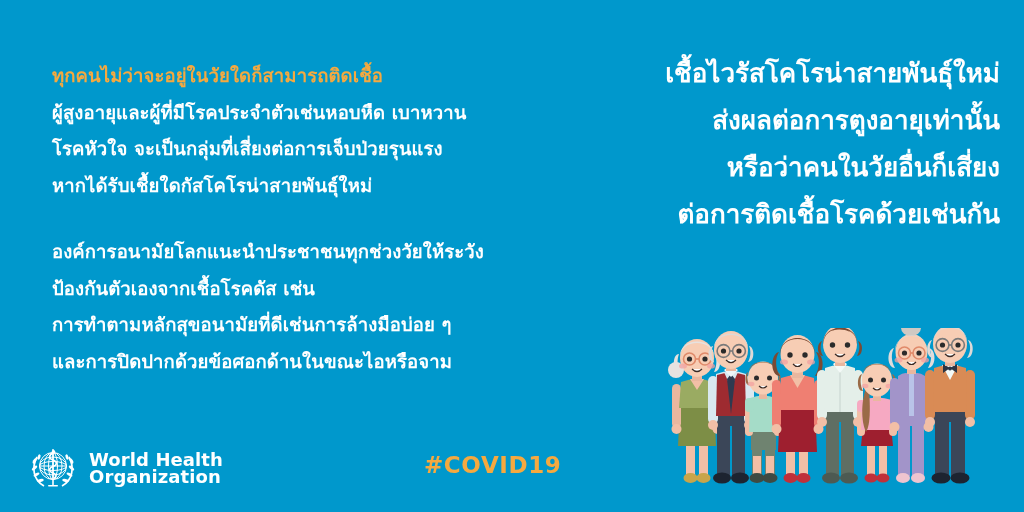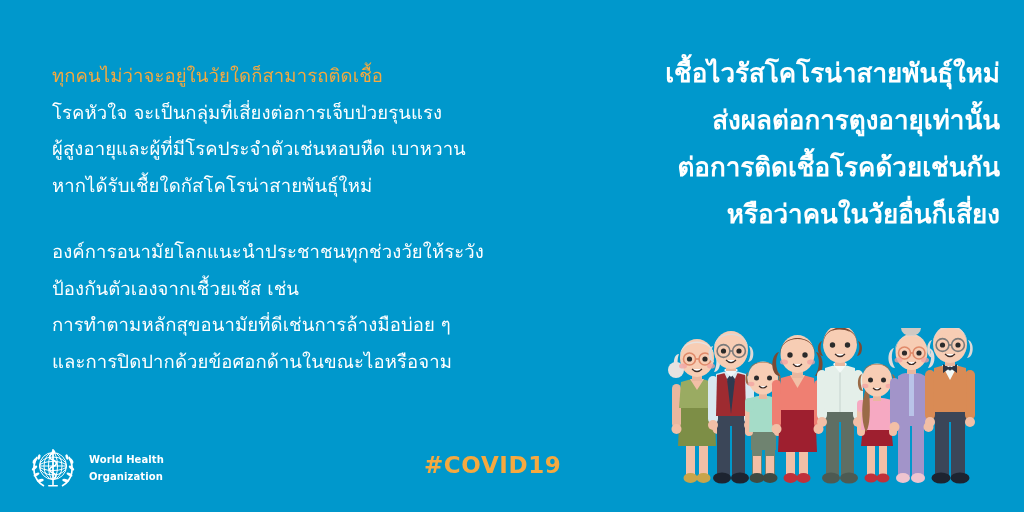--- a/index.html
+++ b/index.html
@@ -24,21 +24,21 @@
     left:52px; top:58px;
     width:500px;
   }
   .para { margin:0 0 0 0; }
   .para + .para { margin-top:30px; }
   .line {
     display:block;
     color:#ffffff;
     font-size:18.5px;
     line-height:36.5px;
-    font-weight:400;
+    font-weight:700;
     letter-spacing:0.1px;
     white-space:nowrap;
   }
   .line.accent { color:#f5a93f; }
 
   
   .headline {
     position:absolute;
     right:24px; top:50px;
     width:470px;
@@ -57,21 +57,21 @@
   .who-logo {
     position:absolute;
     left:28px; top:443px;
     display:flex;
     align-items:center;
     gap:11px;
   }
   .who-emblem { width:50px; height:50px; display:block; flex:0 0 auto; }
   .who-wordmark {
     color:#ffffff;
-    font-size:10px;
+    font-size:18px;
     font-weight:700;
     line-height:17px;
     letter-spacing:0.1px;
   }
   .who-wordmark span { display:block; }
 
   
   .hashtag {
     position:absolute;
     left:424px; top:452px;
@@ -91,39 +91,39 @@
 </style>
 </head>
 <body>
 
 <div id="poster">
 
   <div class="body-copy">
 
     <p class="para">
       <span class="line accent">ทุกคนไม่ว่าจะอยู่ในวัยใดก็สามารถติดเชื้อ</span>
+      <span class="line">ผู้สูงอายุและผู้ที่มีโรคประจำตัวเช่นหอบหืด เบาหวาน</span>
       <span class="line">โรคหัวใจ จะเป็นกลุ่มที่เสี่ยงต่อการเจ็บป่วยรุนแรง</span>
-      <span class="line">ผู้สูงอายุและผู้ที่มีโรคประจำตัวเช่นหอบหืด เบาหวาน</span>
       <span class="line">หากได้รับเชื้ยใดกัสโคโรน่าสายพันธุ์ใหม่</span>
     </p>
 
     <p class="para">
       <span class="line">องค์การอนามัยโลกแนะนำประชาชนทุกช่วงวัยให้ระวัง</span>
-      <span class="line">ป้องกันตัวเองจากเชื้วยเชัส เช่น</span>
+      <span class="line">ป้องกันตัวเองจากเชื้อโรคดัส เช่น</span>
       <span class="line">การทำตามหลักสุขอนามัยที่ดีเช่นการล้างมือบ่อย ๆ</span>
       <span class="line">และการปิดปากด้วยข้อศอกด้านในขณะไอหรือจาม</span>
     </p>
 
   </div>
 
   <div class="headline">
     <span class="hline">เชื้อไวรัสโคโรน่าสายพันธุ์ใหม่</span>
     <span class="hline">ส่งผลต่อการตูงอายุเท่านั้น</span>
+    <span class="hline">หรือว่าคนในวัยอื่นก็เสี่ยง</span>
     <span class="hline">ต่อการติดเชื้อโรคด้วยเช่นกัน</span>
-    <span class="hline">หรือว่าคนในวัยอื่นก็เสี่ยง</span>
   </div>
 
   <div class="who-logo">
     <span class="who-emblem">
       <svg viewBox="0 0 100 100" xmlns="http://www.w3.org/2000/svg" aria-hidden="true">
         <g fill="none" stroke="#ffffff" stroke-width="2">
 
           <circle cx="50" cy="46" r="27"></circle>
 
           <ellipse cx="50" cy="46" rx="27" ry="9"></ellipse>

